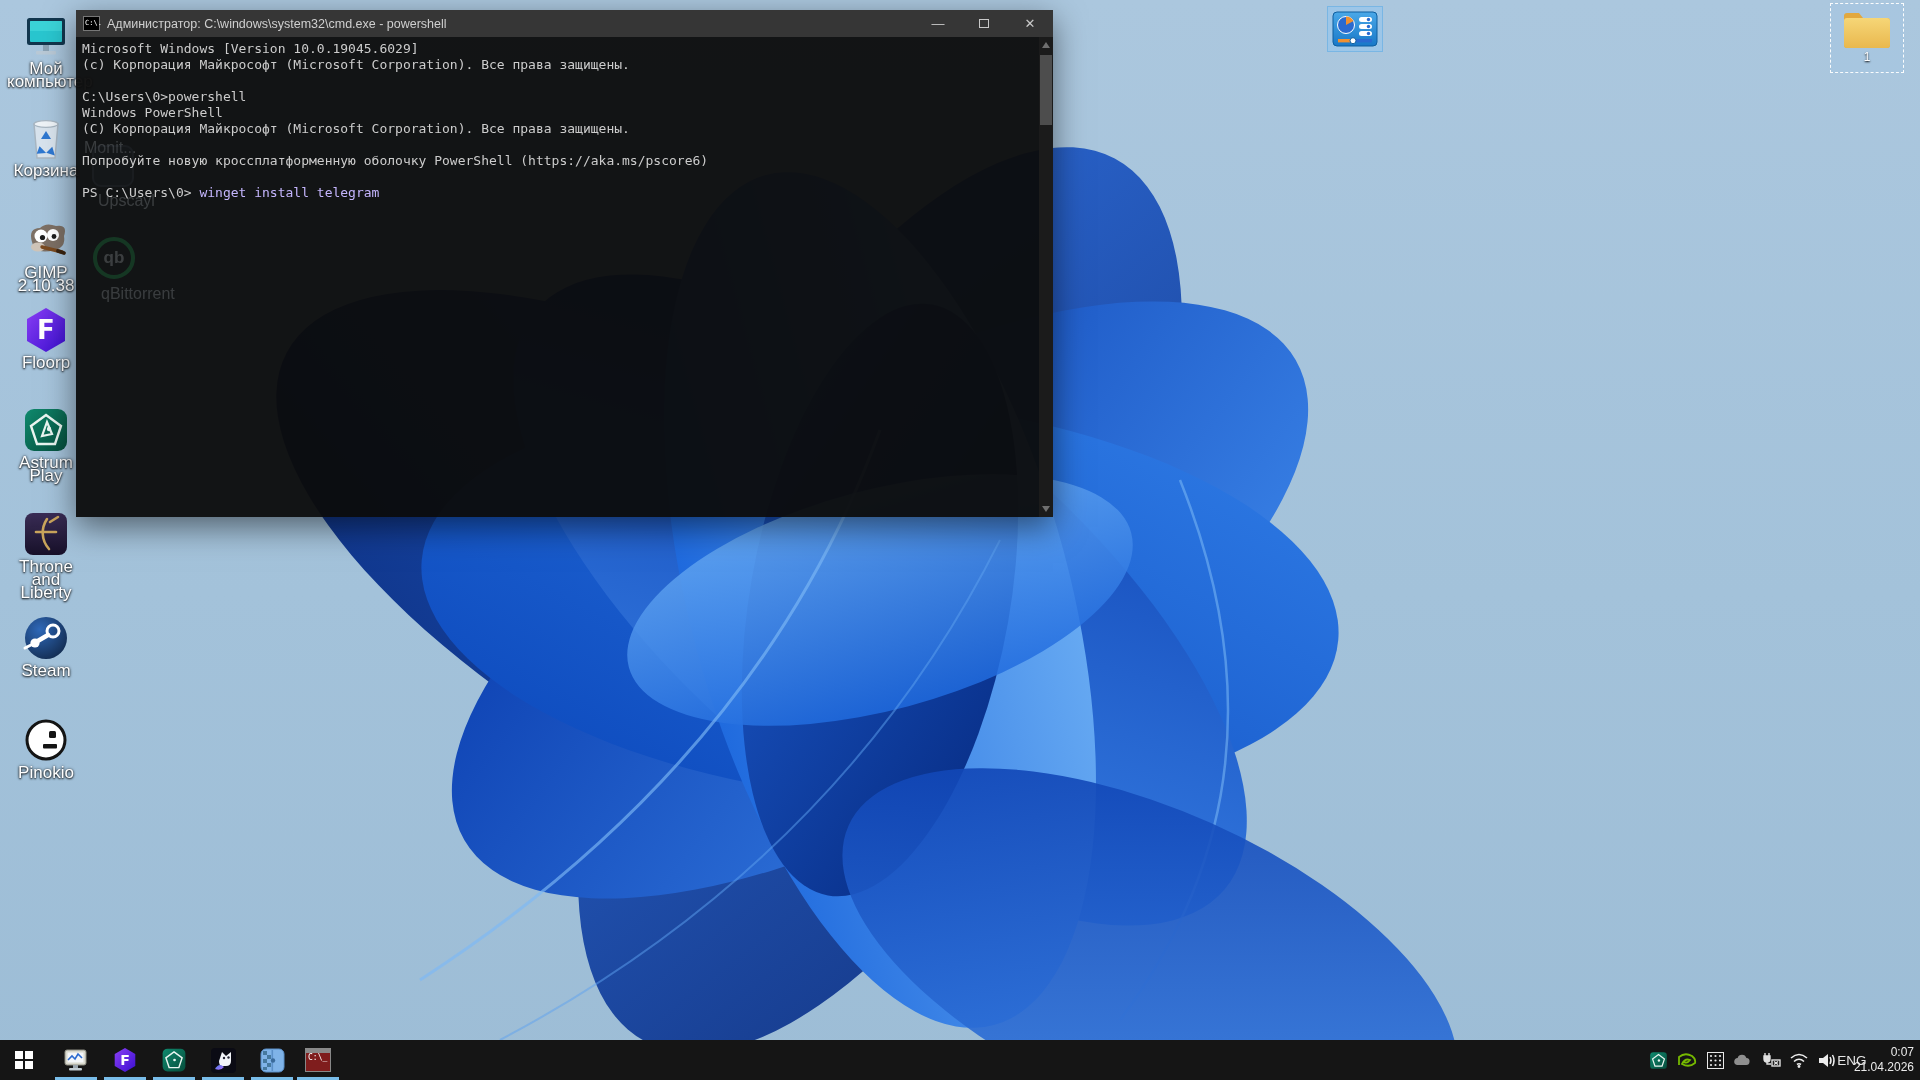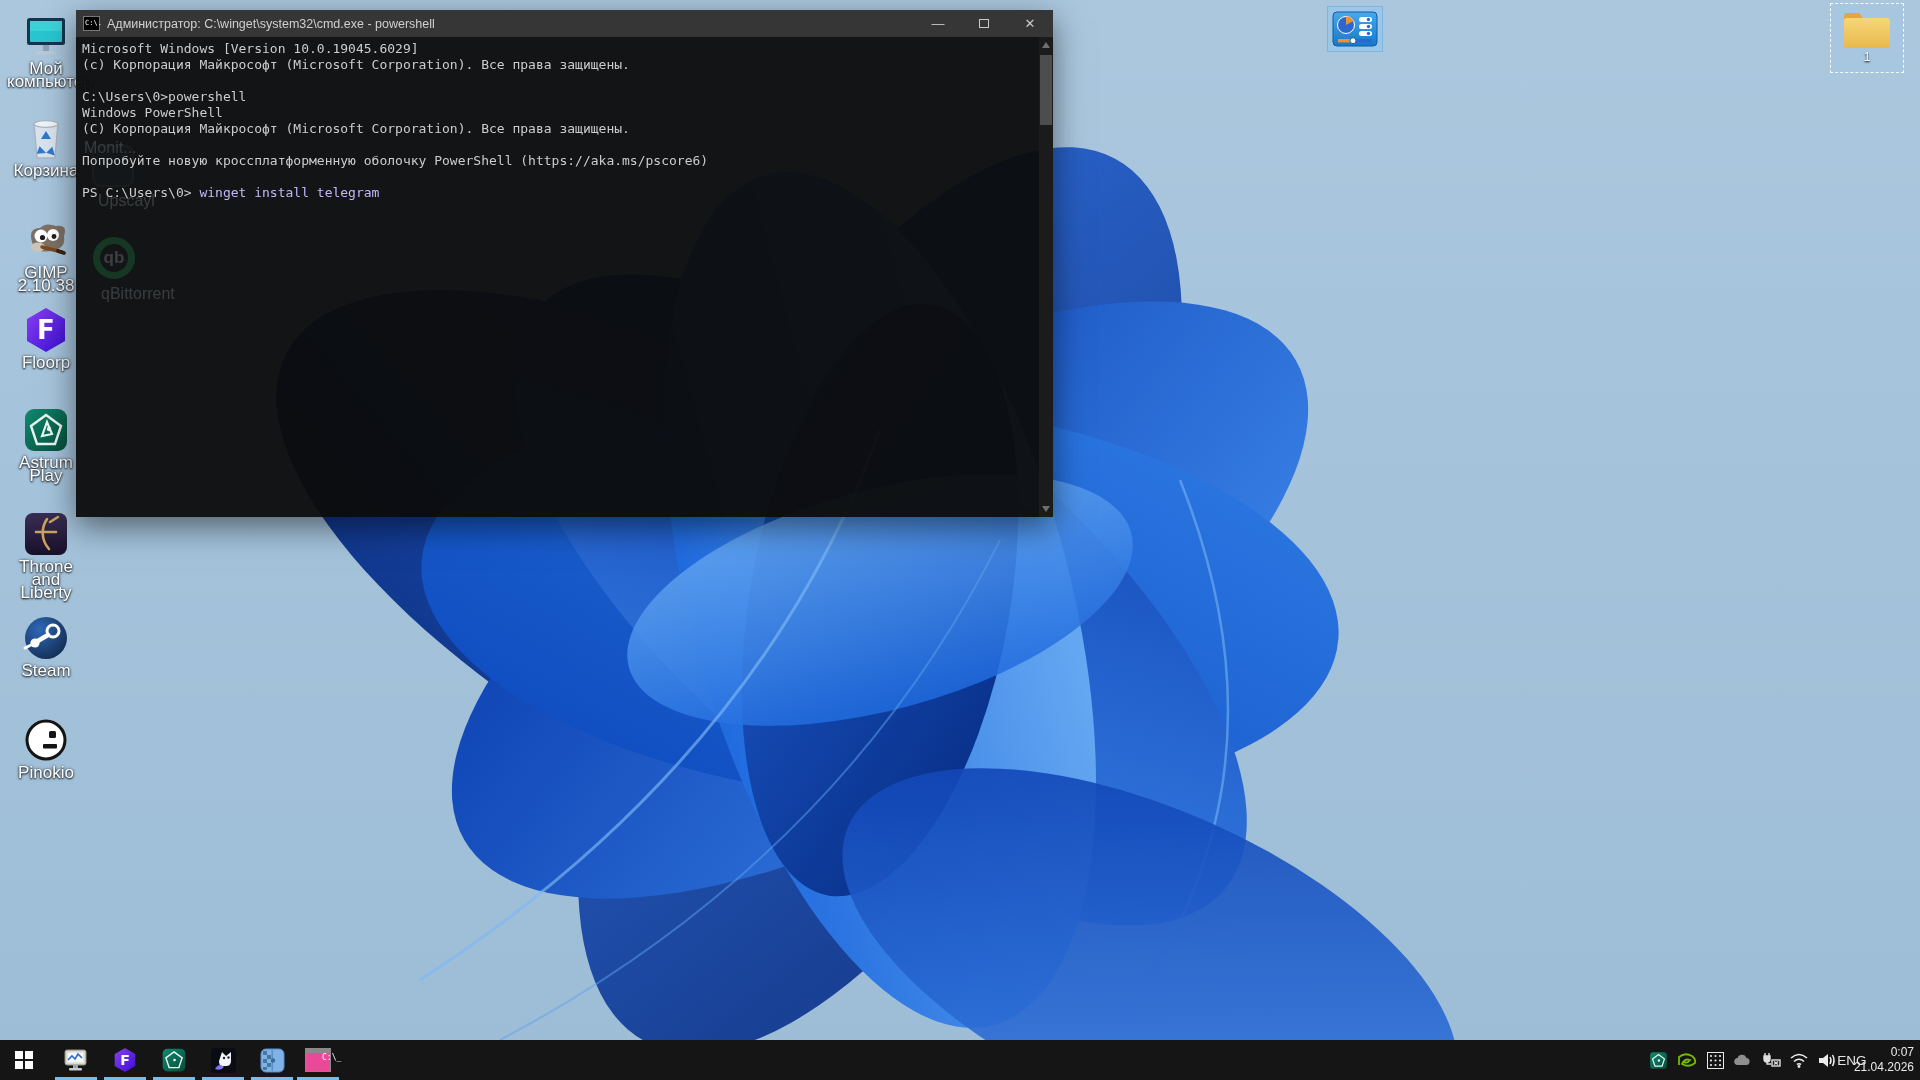--- a/index.html
+++ b/index.html
@@ -37,21 +37,21 @@
   .tline{height:16px;line-height:16px;white-space:pre;}
   .cmd-hl{color:#c4b5fd;}
   .term-scroll{position:absolute;right:0;top:0;width:14px;height:100%;background:#1b1b1b;}
   .scroll-arrow{position:absolute;left:3px;width:0;height:0;border-left:4px solid transparent;border-right:4px solid transparent;}
   .scroll-arrow.up{top:5px;border-bottom:6px solid #6f6f6f;}
   .scroll-arrow.down{bottom:5px;border-top:6px solid #6f6f6f;}
   .scroll-thumb{position:absolute;left:1px;top:18px;width:12px;height:70px;background:#4d4d4d;}
 
   
   .ghost{position:absolute;opacity:.20;color:#d5dde3;text-align:center;pointer-events:none;}
-  .ghost-qb{width:42px;height:42px;border:7px solid #22c55e;border-radius:50%;
+  .ghost-qb{width:42px;height:42px;border:4px solid #22c55e;border-radius:50%;
     display:flex;align-items:center;justify-content:center;font-size:17px;font-weight:bold;color:#dfe6ea;}
   .ghost-upscayl{width:42px;height:42px;border-radius:9px;background:#20242c;border:2px solid #3a4250;}
 
   
   .taskbar{position:absolute;left:0;top:1040px;width:1920px;height:40px;background:#151515;}
   .tb-btn{position:absolute;top:0;width:46px;height:40px;display:flex;align-items:center;justify-content:center;}
   .tb-underline{position:absolute;left:2px;bottom:0;width:42px;height:3.5px;background:#79bde9;}
   .start-grid{display:grid;grid-template-columns:8px 8px;grid-template-rows:8px 8px;gap:2px;}
   .start-grid span{background:#fff;}
 
@@ -266,21 +266,21 @@
         </defs>
       <path d="M3 8 a3 3 0 0 1 3-3 h12 l4 5 h24 a3 3 0 0 1 3 3 v24 a3 3 0 0 1 -3 3 h-40 a3 3 0 0 1 -3-3 Z" fill="#e2a83e"></path>
       <path d="M3 13 a3 3 0 0 1 3-3 h40 a3 3 0 0 1 3 3 v24 a3 3 0 0 1 -3 3 h-40 a3 3 0 0 1 -3-3 Z" fill="url(#fog)"></path>
     </svg>
     <div class="folder-label">1</div>
   </div>
 
   <div class="term">
     <div class="term-titlebar">
       <div class="term-title-icon">C:\.</div>
-      <div class="term-title-text">Администратор: C:\winget\system32\cmd.exe - powershell</div>
+      <div class="term-title-text">Администратор: C:\windows\system32\cmd.exe - powershell</div>
       <div class="term-buttons">
         <div class="term-btn">
             <span>—</span>
           </div>
         <div class="term-btn">
             <span class="maxbox"></span>
           </div>
         <div class="term-btn">
             <span>✕</span>
           </div>
@@ -385,22 +385,22 @@
             <rect x="8" y="16" width="4" height="4"></rect>
           <rect x="4" y="20" width="4" height="3"></rect>
         </g>
         <rect x="12.5" y="3" width="1.6" height="21" fill="#5a8fc8"></rect>
         <circle cx="14" cy="13.5" r="2.2" fill="#3a6a9a"></circle>
       </svg>
       <div class="tb-underline"></div>
     </div>
 
     <div class="tb-btn" style="left:295px">
-      <div style="width:26px;height:24px;background:#ec4899;border:1px solid #888;border-top:5px solid #8a8a8a;
-           font-family:'DejaVu Sans Mono',monospace;font-size:8px;color:#fff;line-height:9px;padding-left:16px;">C:\_</div>
+      <div style="width:26px;height:24px;background:#7f1d1d;border:1px solid #888;border-top:5px solid #8a8a8a;
+           font-family:'DejaVu Sans Mono',monospace;font-size:8px;color:#fff;line-height:9px;padding-left:2px;">C:\_</div>
       <div class="tb-underline"></div>
     </div>
 
     <div class="tray-icon" style="left:1645px">
       <svg width="19" height="19" viewBox="0 0 48 48">
         <rect x="3" y="3" width="42" height="42" rx="8" fill="url(#asg)"></rect>
         <path d="M24 9 L39 20 L33 38 L15 38 L9 20 Z" fill="none" stroke="#eaf5f1" stroke-width="3"></path>
         <circle cx="25" cy="24" r="3" fill="#eaf5f1"></circle>
       </svg>
     </div>

